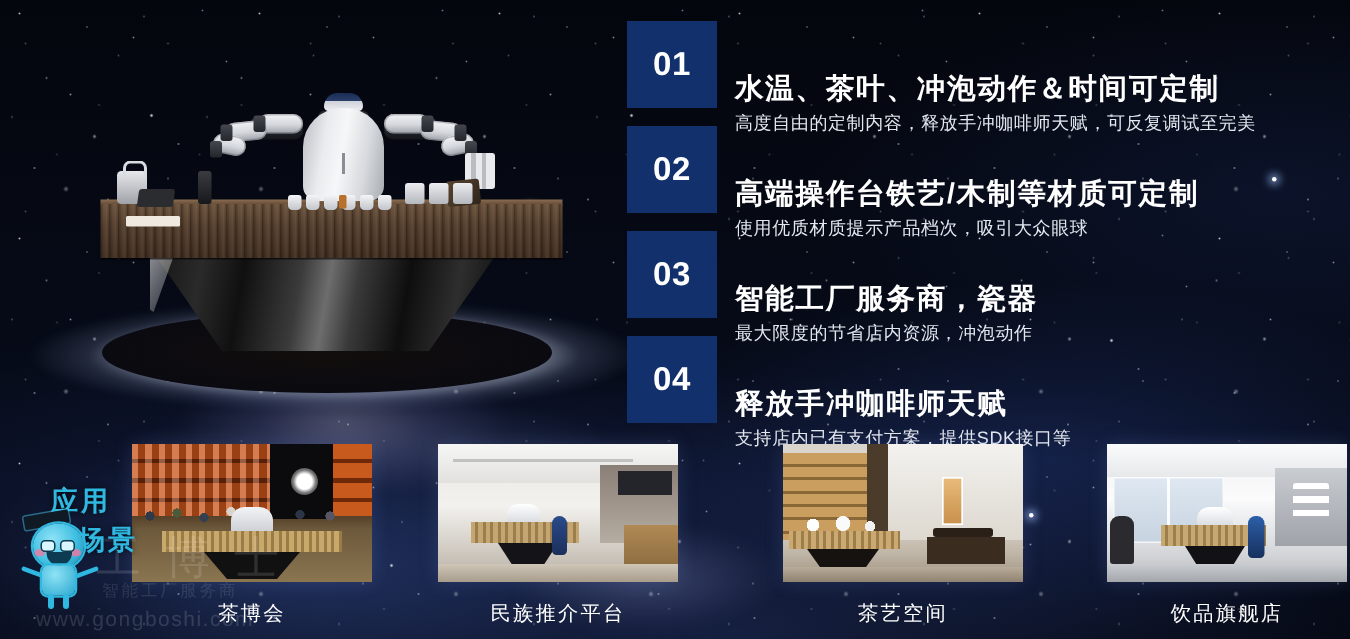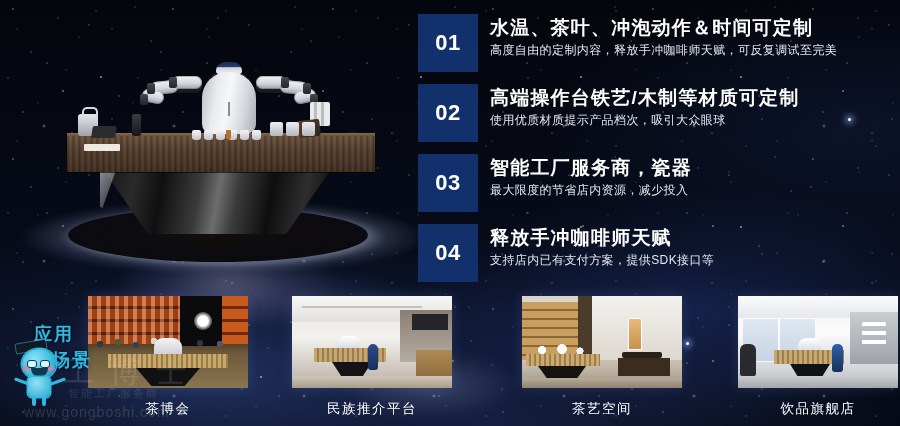--- a/index.html
+++ b/index.html
@@ -184,21 +184,21 @@
     position:absolute;left:0;top:0;width:60px;height:58px;
     background:var(--accent,#12306b);
     display:flex;align-items:center;justify-content:center;
   }
   .numbox span{
     color:#fff;font-size:22px;font-weight:bold;letter-spacing:.5px;text-align:center;
   }
   .ftext{position:absolute;left:72px;top:1px;right:0;}
   .ftitle{
     color:#fff;font-size:19px;font-weight:bold;
-    letter-spacing:1.2px;line-height:26px;white-space:nowrap;
+    letter-spacing:1.2px;line-height:26px;white-space:nowrap;margin-top:32px;
   }
   .fsub{
     color:#e3e7ef;font-size:12px;line-height:18px;
     letter-spacing:.4px;white-space:nowrap;
   }
 
   
   .scenes{position:absolute;left:0;top:296px;width:900px;height:130px;}
   .scene{position:absolute;top:0;width:160px;}
   .thumb{
@@ -438,21 +438,21 @@
         <div class="fsub">使用优质材质提示产品档次，吸引大众眼球</div>
       </div>
     </div>
 
     <div class="feature">
       <div class="numbox" style="--accent: #12306b;">
         <span>03</span>
       </div>
       <div class="ftext">
         <div class="ftitle">智能工厂服务商，瓷器</div>
-        <div class="fsub">最大限度的节省店内资源，减少投入</div>
+        <div class="fsub">最大限度的节省店内资源，冲泡动作</div>
       </div>
     </div>
 
     <div class="feature">
       <div class="numbox" style="--accent: #12306b;">
         <span>04</span>
       </div>
       <div class="ftext">
         <div class="ftitle">释放手冲咖啡师天赋</div>
         <div class="fsub">支持店内已有支付方案，提供SDK接口等</div>

